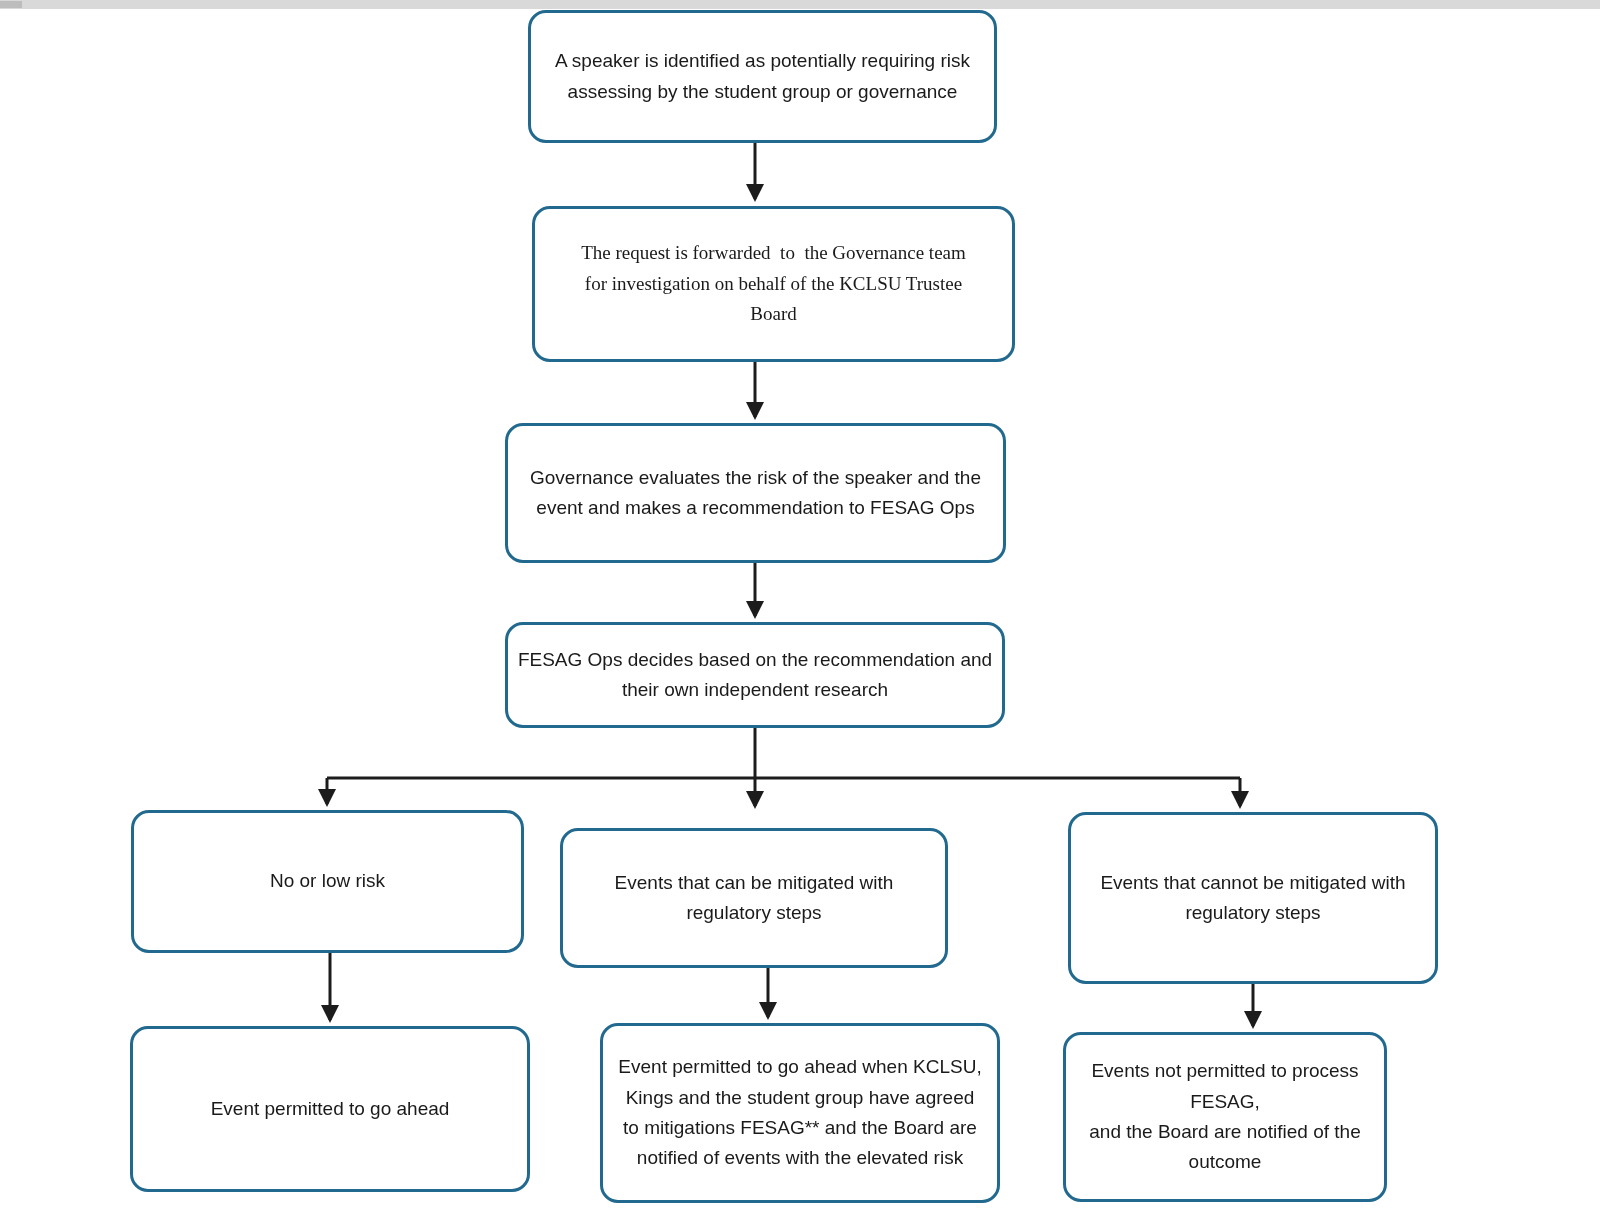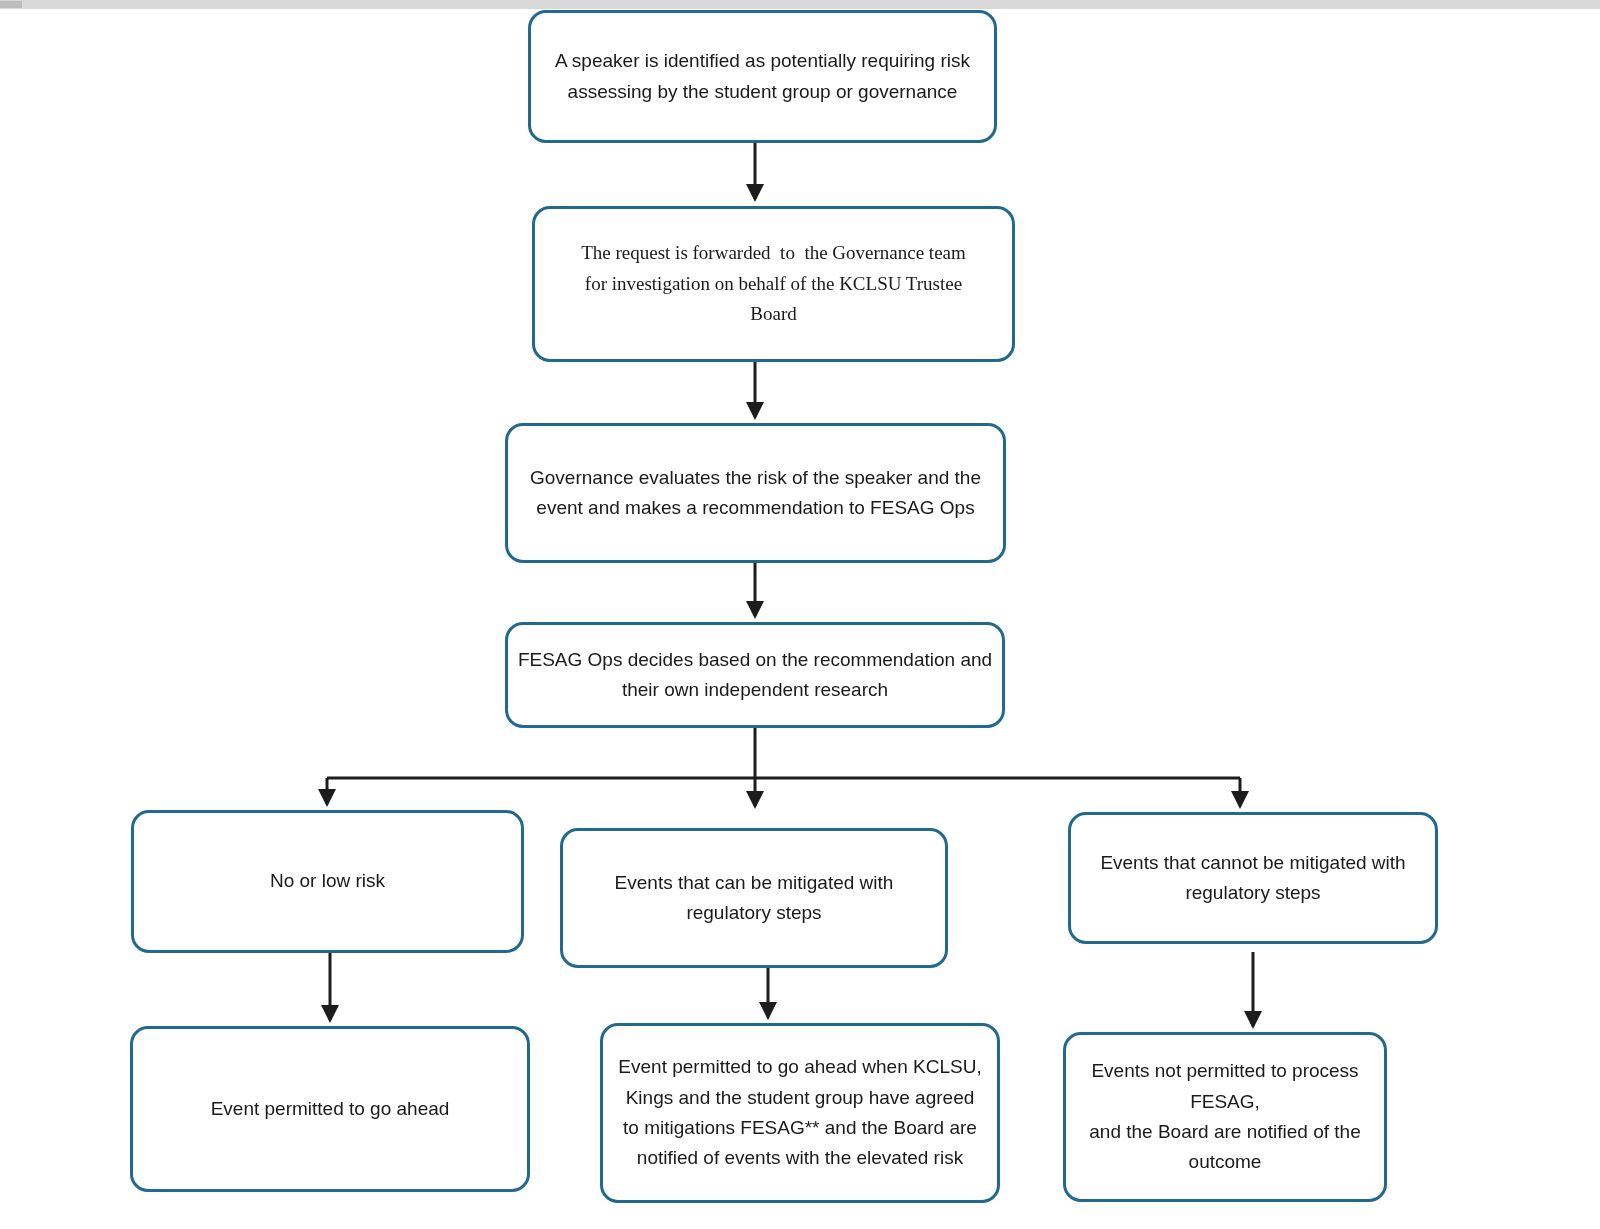--- a/index.html
+++ b/index.html
@@ -54,21 +54,21 @@
     font-size: 19px; line-height: 1.6;
   }
   .node-text { white-space: pre-wrap; }
   
   .n1  { left: 528px;  top: 10px;   width: 469px; height: 133px; }
   .n2  { left: 532px;  top: 206px;  width: 483px; height: 156px; font-family: Liberation Serif, serif; }
   .n3  { left: 505px;  top: 423px;  width: 501px; height: 140px; align-items: center; }
   .n4  { left: 505px;  top: 622px;  width: 500px; height: 106px; }
   .n5  { left: 131px;  top: 810px;  width: 393px; height: 143px; }
   .n6  { left: 560px;  top: 812px;  width: 388px; height: 140px; margin-top: 16px; }
-  .n7  { left: 1068px; top: 812px;  width: 370px; height: 132px; justify-content: center; }
+  .n7  { left: 1068px; top: 812px;  width: 370px; height: 172px; justify-content: center; }
   .n8  { left: 130px;  top: 1026px; width: 400px; height: 166px; }
   .n9  { left: 600px;  top: 1023px; width: 400px; height: 180px; align-items: center; }
   .n10 { left: 1063px; top: 1032px; width: 324px; height: 170px; }
 </style>
 </head>
 <body>
 
 <div class="canvas">
 
   <div class="top-bar">

